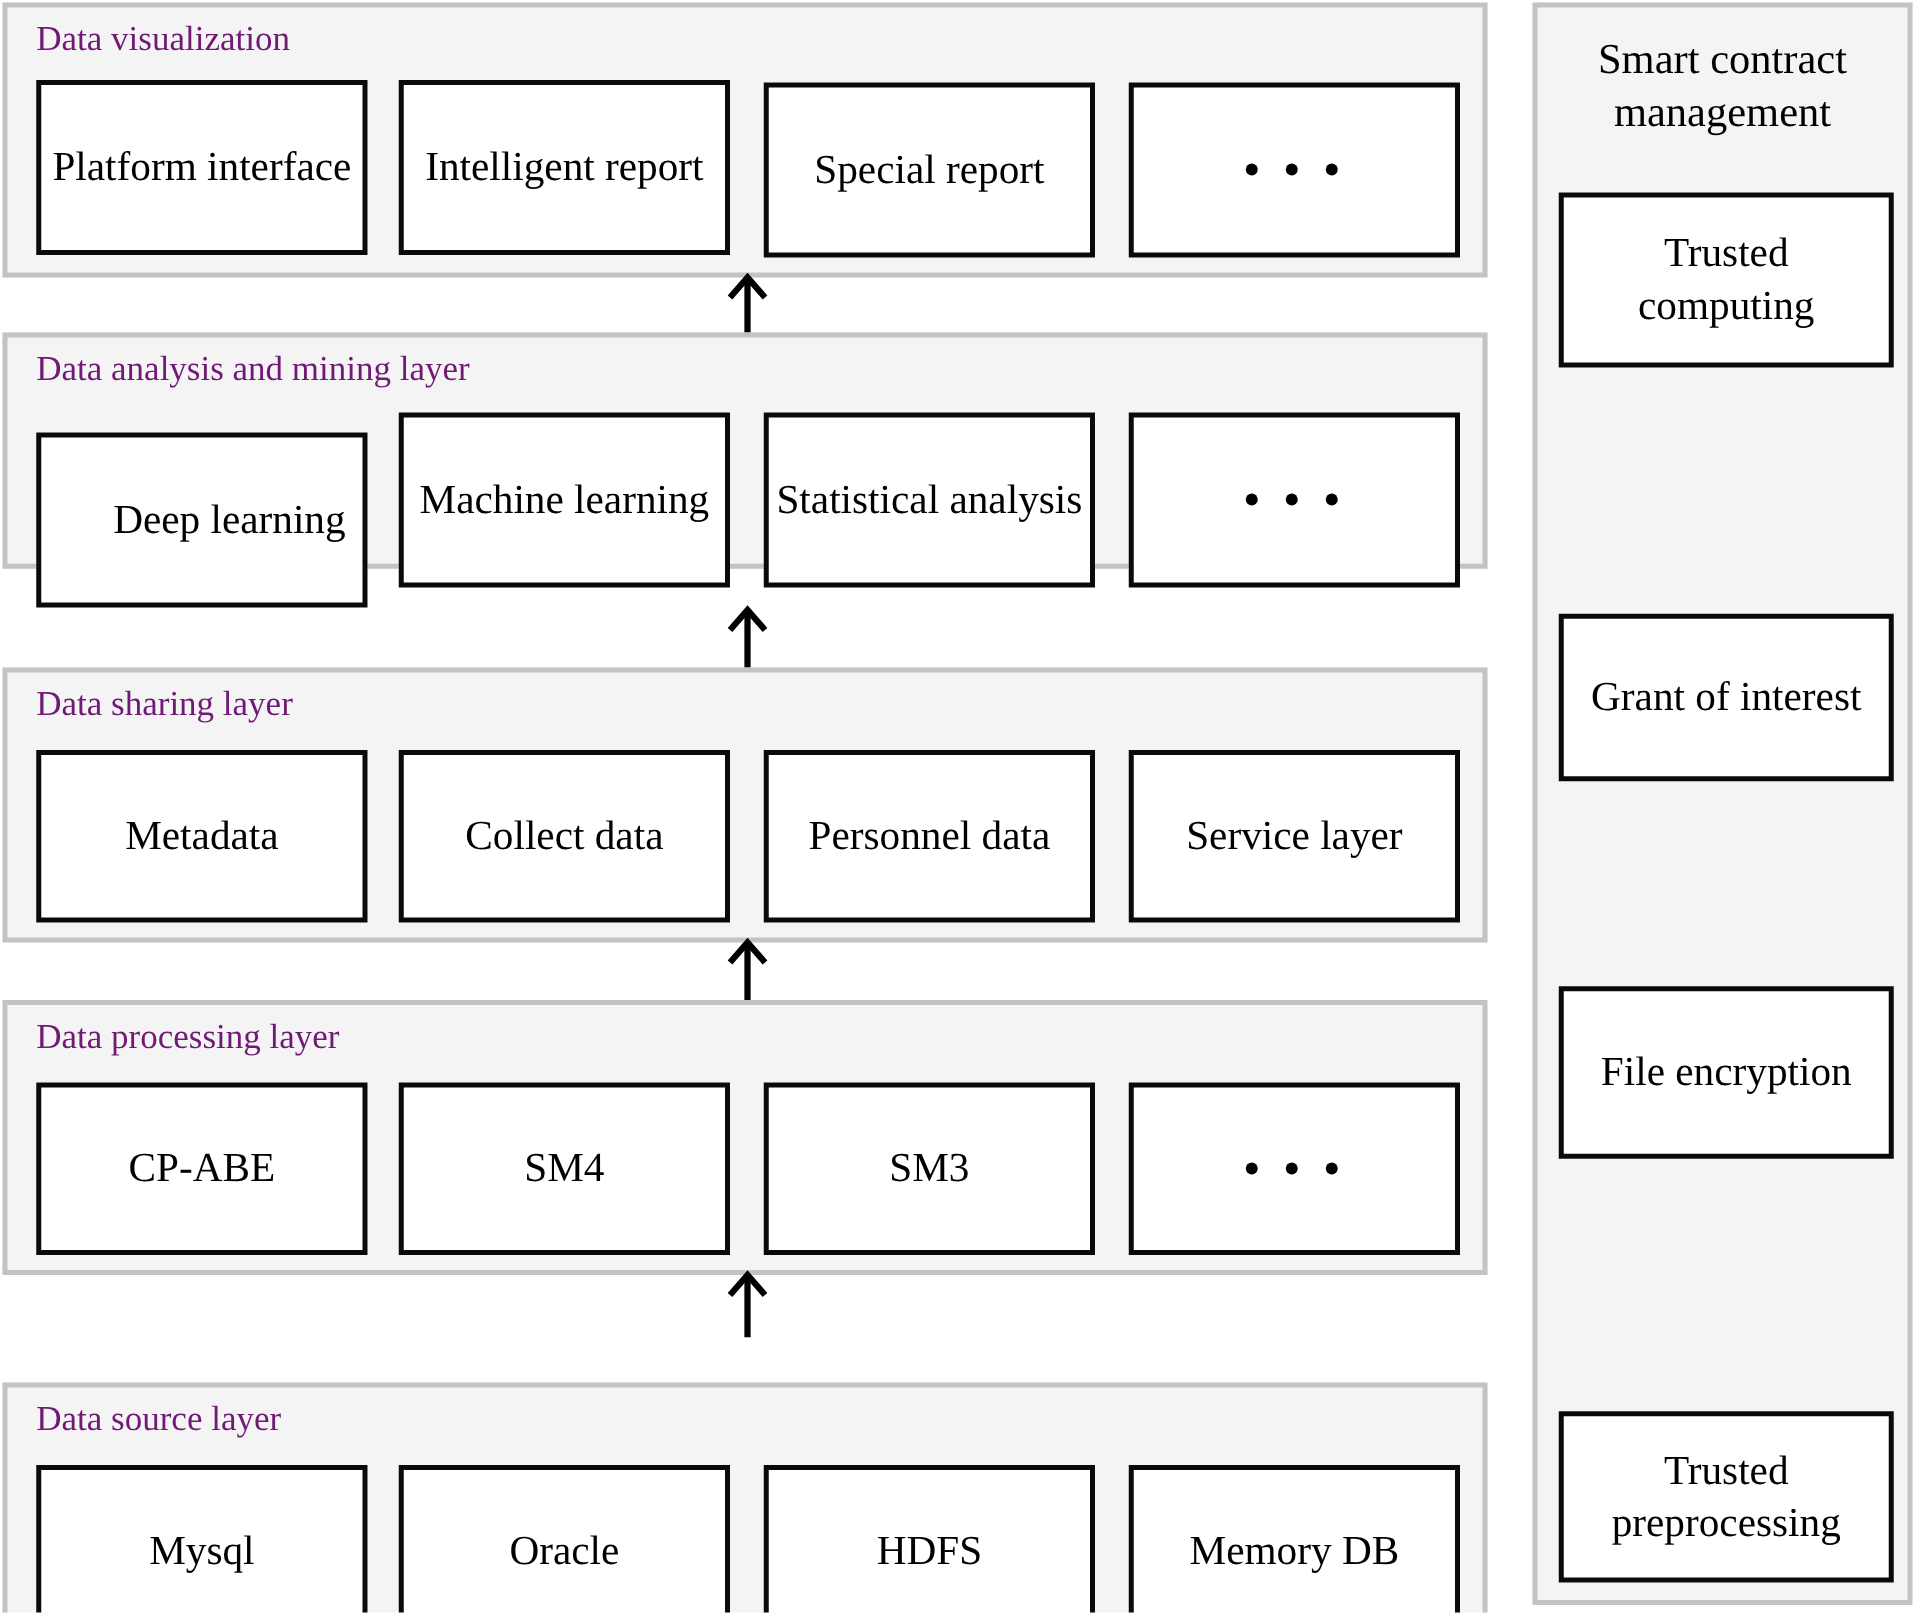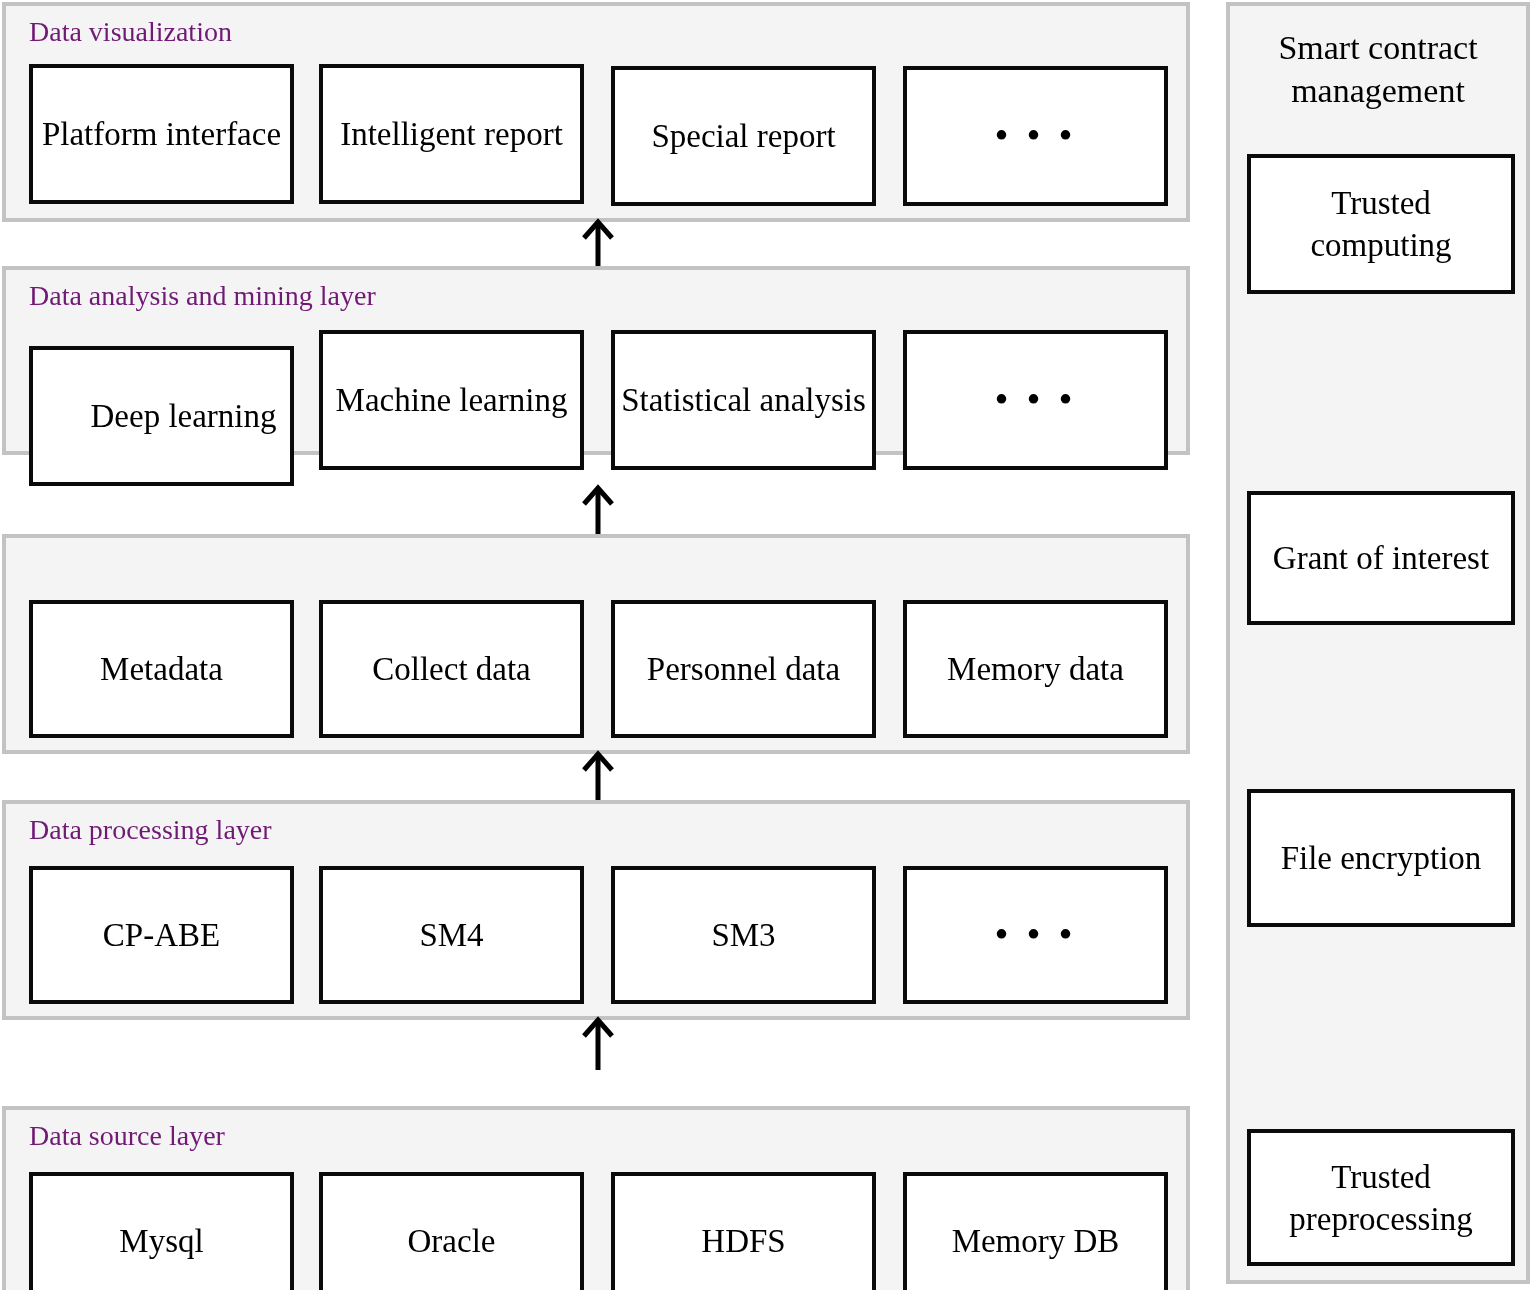--- a/index.html
+++ b/index.html
@@ -125,32 +125,33 @@
   </div>
 
   <div class="arrow" style="left:581px; top:484px; width:34px; height:54px;">
     <svg width="34" height="54" viewBox="0 0 34 54">
       <line x1="17" y1="54" x2="17" y2="6" stroke="#000" stroke-width="5"></line>
       <polyline points="3,20 17,4 31,20" fill="none" stroke="#000" stroke-width="5"></polyline>
     </svg>
   </div>
 
   <div class="panel" id="layer-2" style="left:2px; top:534px; width:1188px; height:220px;">
+    <div class="panel-title">Data sharing layer</div>
 
     <div class="box" style="left:23px; top:62px; width:265px; height:138px;text-align:right;">
       <span class="box-label">Metadata</span>
     </div>
     <div class="box" style="left:313px; top:62px; width:265px; height:138px;">
       <span class="box-label">Collect data</span>
     </div>
     <div class="box" style="left:605px; top:62px; width:265px; height:138px;">
       <span class="box-label">Personnel data</span>
     </div>
     <div class="box" style="left:897px; top:62px; width:265px; height:138px;">
-      <span class="box-label">Memory data</span>
+      <span class="box-label">Service layer</span>
     </div>
   </div>
 
   <div class="arrow" style="left:581px; top:750px; width:34px; height:54px;">
     <svg width="34" height="54" viewBox="0 0 34 54">
       <line x1="17" y1="54" x2="17" y2="6" stroke="#000" stroke-width="5"></line>
       <polyline points="3,20 17,4 31,20" fill="none" stroke="#000" stroke-width="5"></polyline>
     </svg>
   </div>
 

